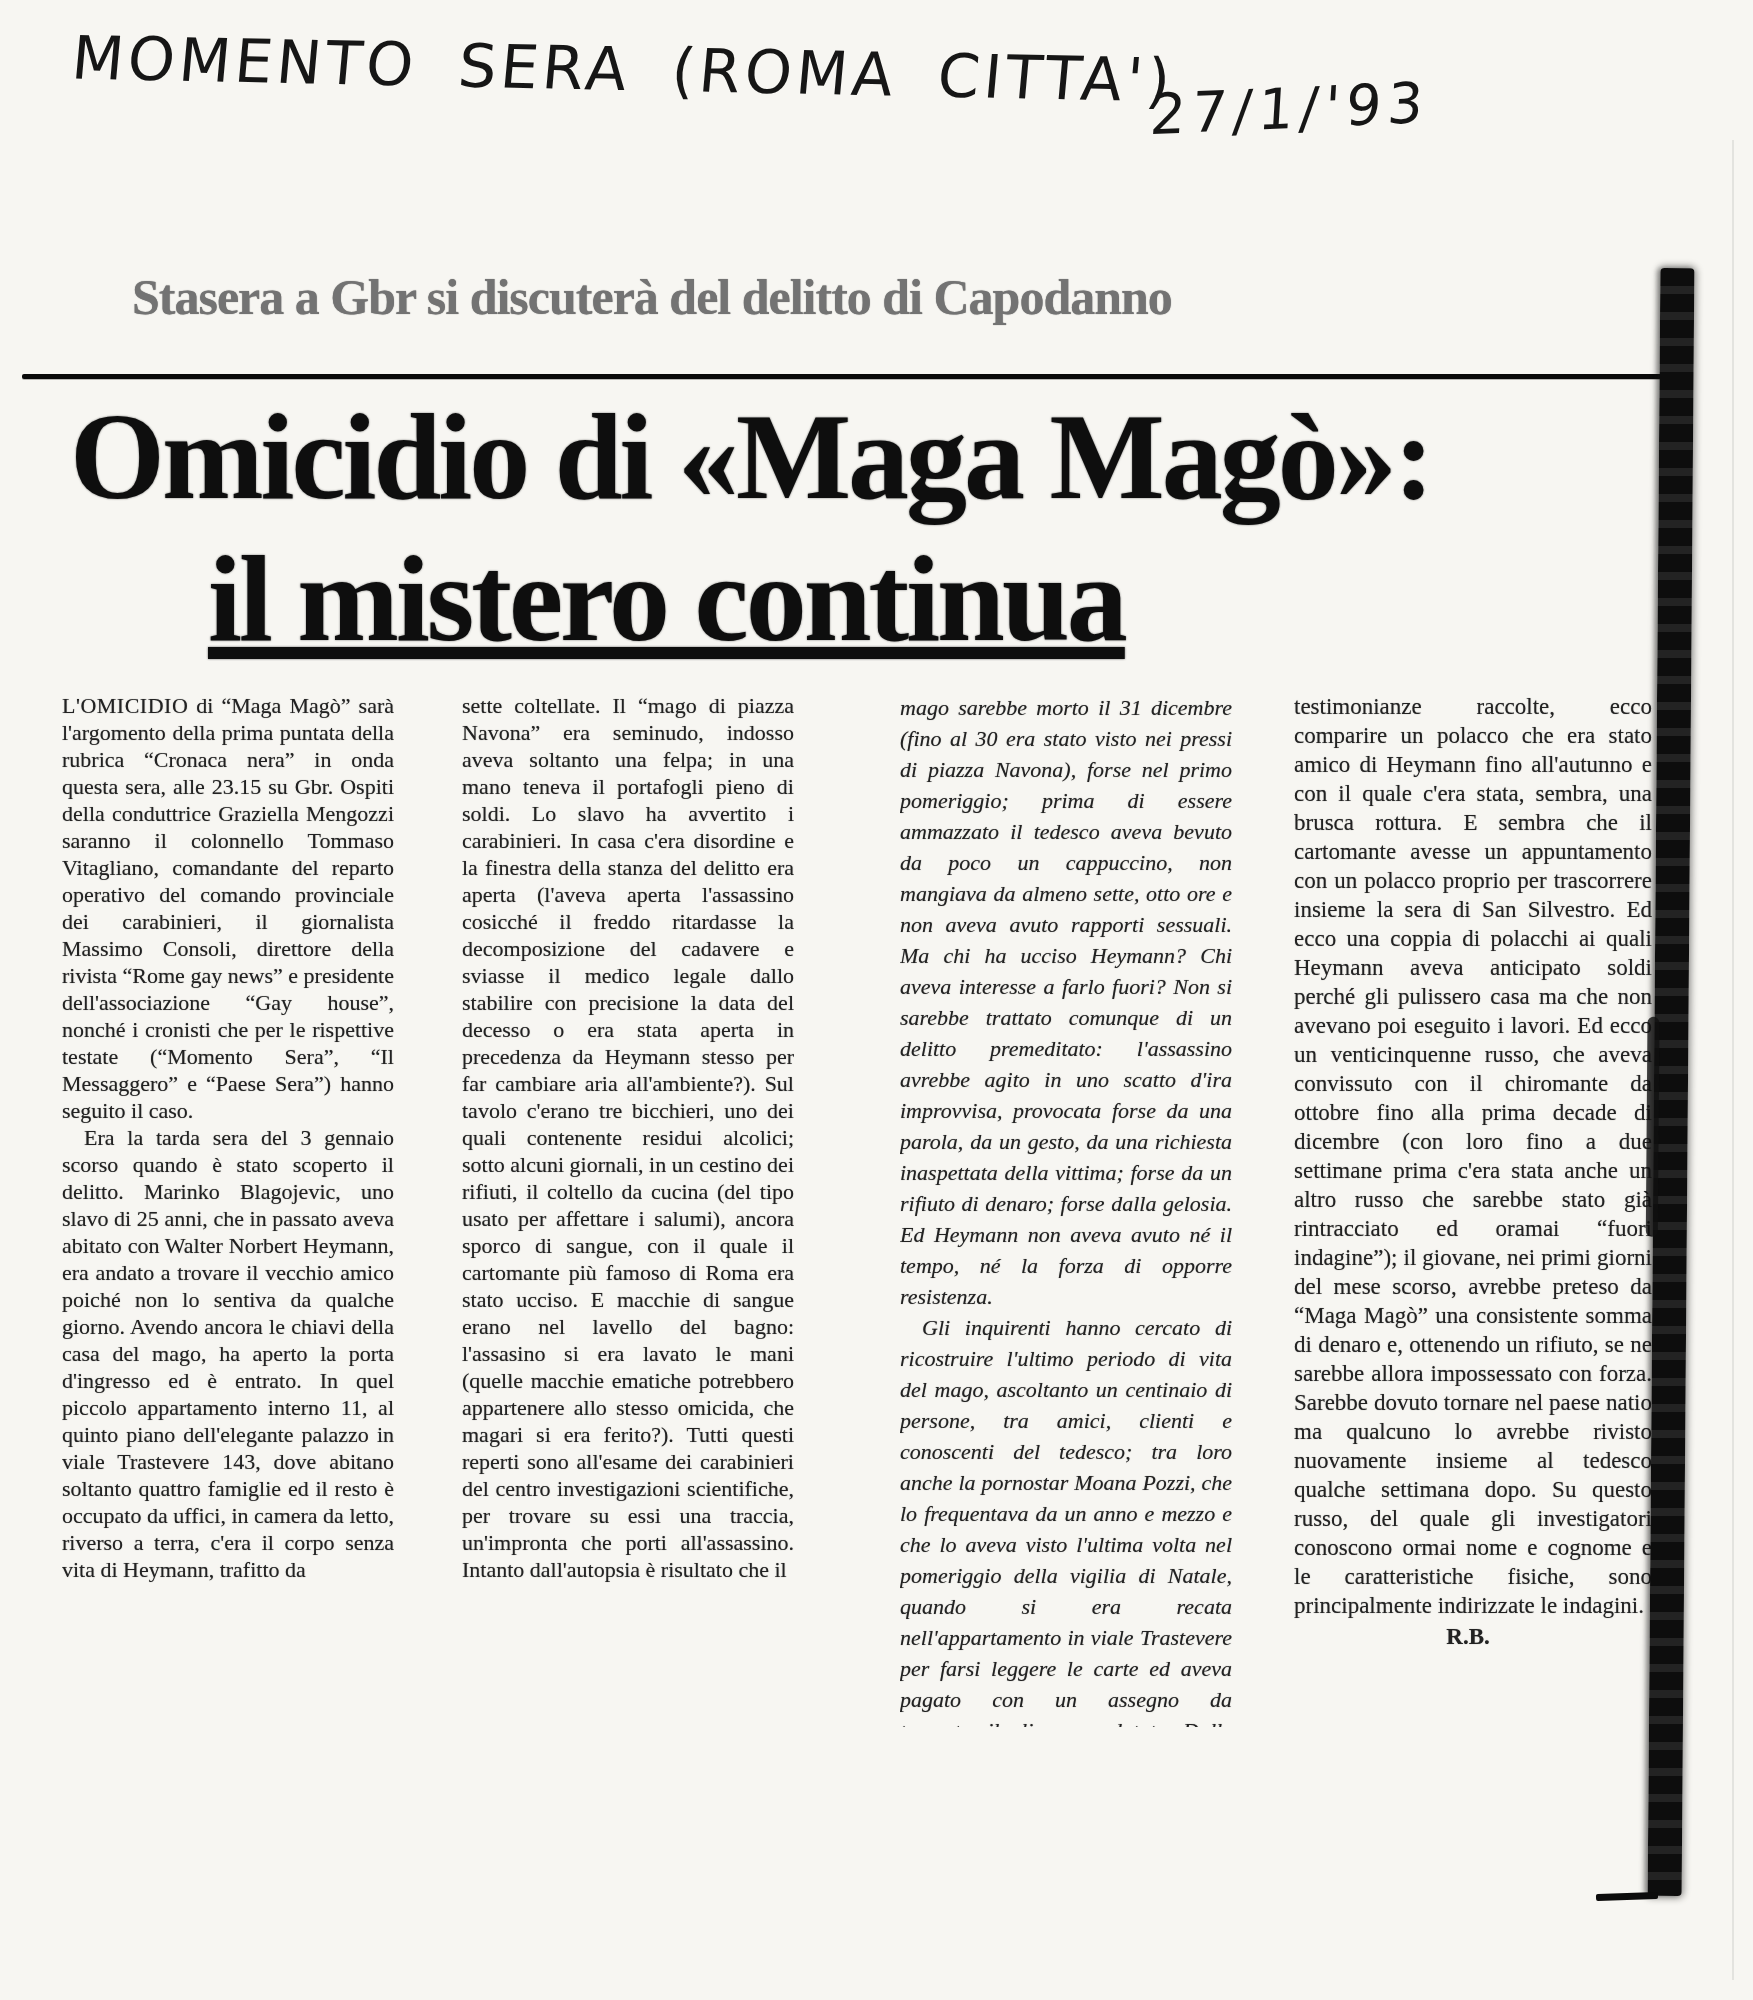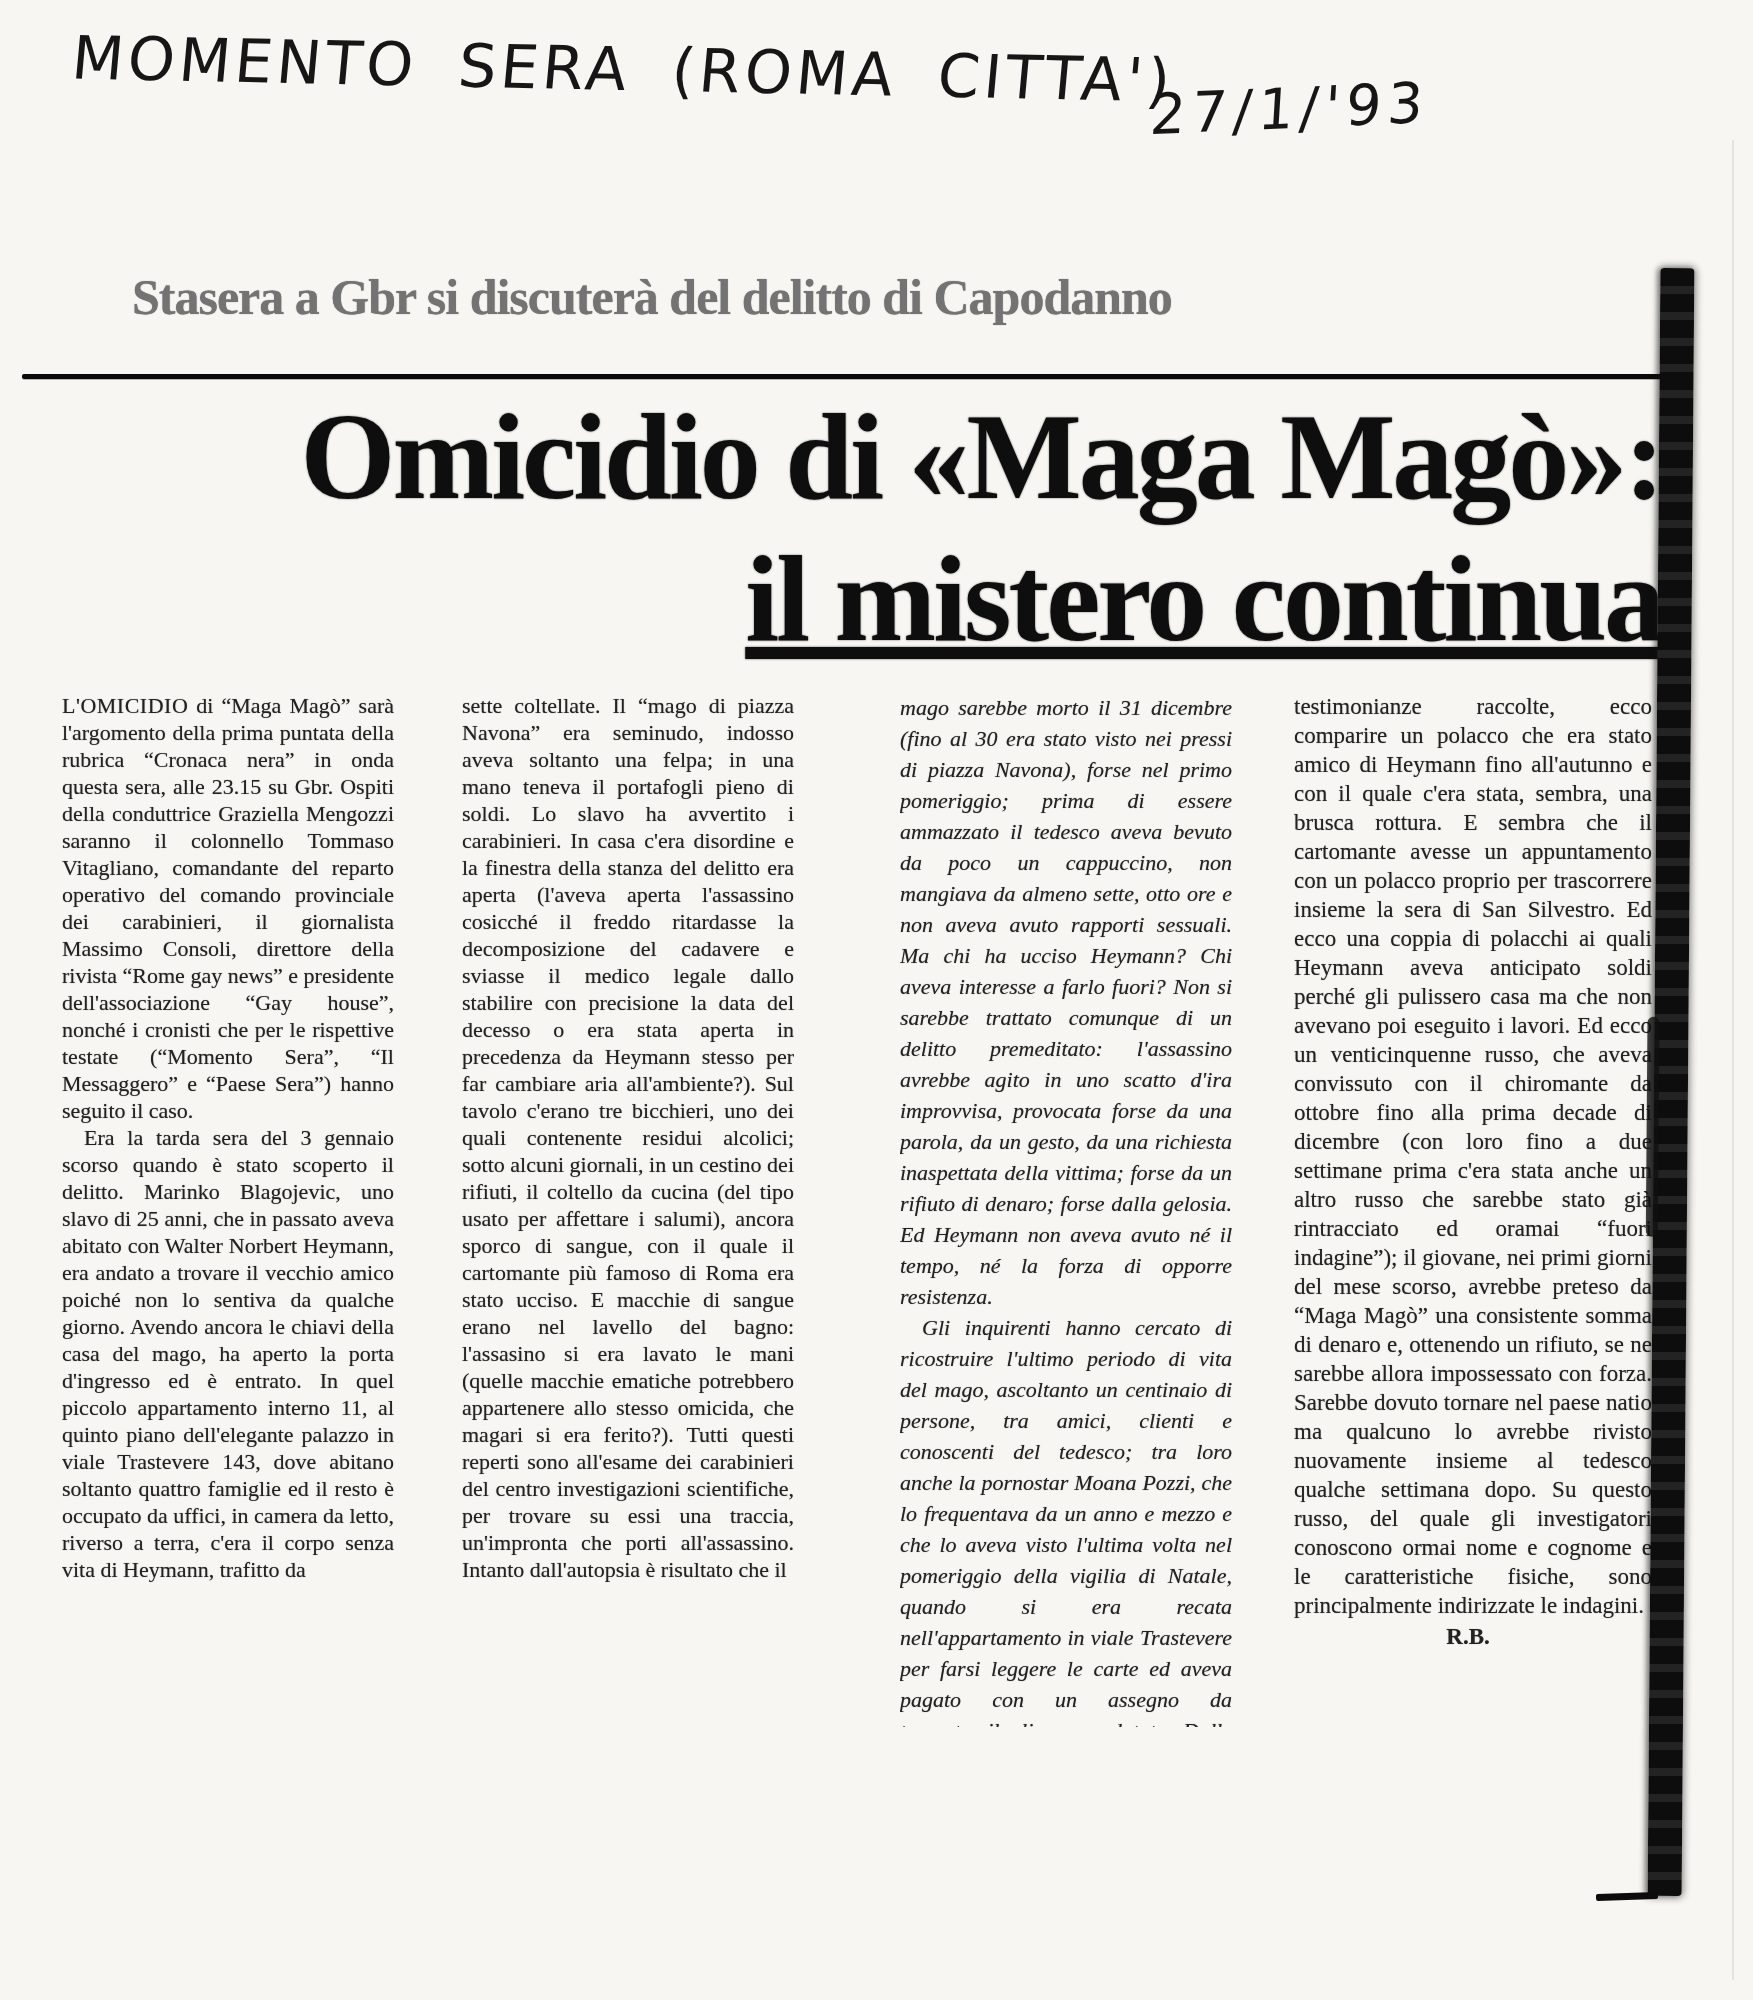--- a/index.html
+++ b/index.html
@@ -44,21 +44,20 @@
   .headline-rule{
     position:absolute;left:22px;top:374px;width:1640px;height:5px;
     background:#0a0a0a;border-radius:2px;
     box-shadow:0 1px 0 rgba(0,0,0,.25);
   }
   .headline{
     position:absolute;left:70px;top:386px;width:1592px;
     font-size:122px;font-weight:bold;line-height:1.16;
     letter-spacing:-3px;color:#0e0e0e;margin:0;
     text-shadow:0 0 2px rgba(10,10,10,.6);
-    text-align:right;
   }
   .headline .l2{display:block;padding-left:138px;text-decoration:underline;}
   
   .col{
     position:absolute;top:692px;
     text-align:justify;
     color:#222;
     overflow:hidden;
     text-shadow:0 0 1px rgba(40,40,40,.5);
   }

